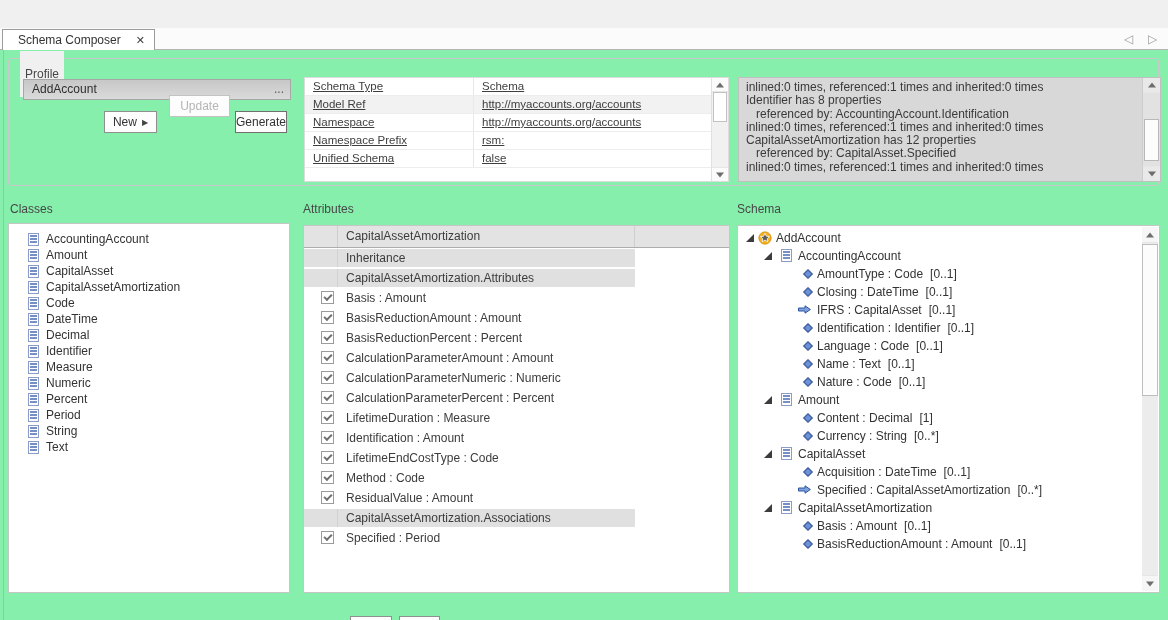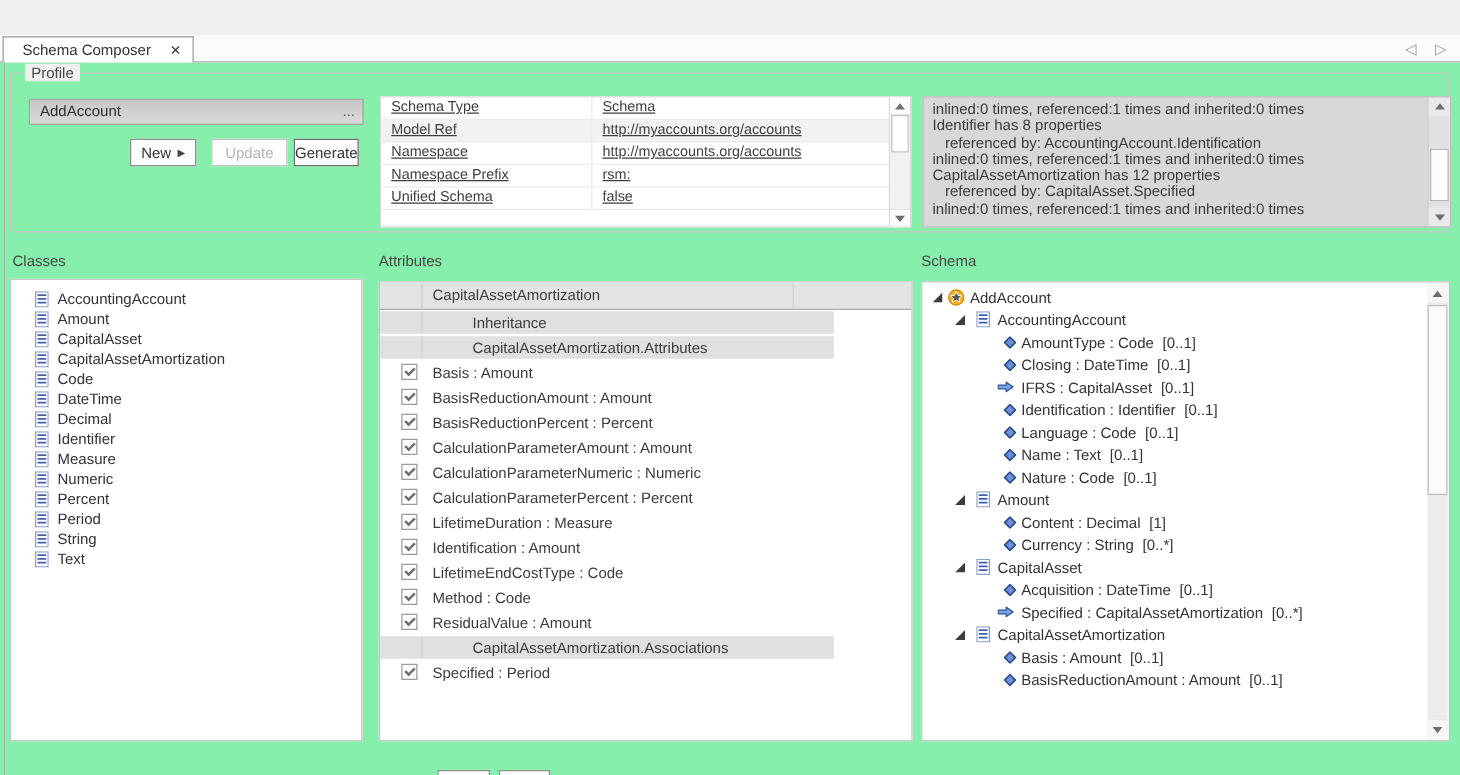--- a/index.html
+++ b/index.html
@@ -12,30 +12,30 @@
   .tab{position:absolute;left:2px;top:1px;height:21px;background:#ffffff;border:1px solid #9c9c9c;
        border-bottom:none;display:flex;align-items:center;gap:6px;padding:0 9px;box-sizing:border-box;}
   .tab-close{margin-left:9px;font-size:11px;color:#3f3f3f;}
   .nav-arrow{position:absolute;top:3px;font-size:12px;color:#9b9b9b;line-height:16px;}
   #nav-left{left:1124px;} #nav-right{left:1148px;}
   .win-edge{position:absolute;left:3px;top:22px;width:1px;height:597px;background:#b3b3b3;}
 
   
   .groupbox{position:absolute;left:8px;top:30px;width:1151px;height:128px;border:1px solid #c9c9c9;
             border-radius:3px;box-sizing:border-box;}
-  .groupbox-label{position:absolute;top:-8px;left:11px;background:#f0f0f0;padding:0 5px;color:#464646;}
+  .groupbox-label{position:absolute;top:-8px;left:11px;background:#f0f0f0;padding:16px 5px;color:#464646;}
   .name-field{position:absolute;left:14px;top:20px;width:268px;height:21px;box-sizing:border-box;
               background:linear-gradient(#c7c7c7,#dadada);border:1px solid #a6a6a6;line-height:19px;
               padding:0 8px;color:#2e2e2e;}
   .browse{position:absolute;right:6px;top:0;color:#5a5a5a;}
   .btn{position:absolute;height:22px;background:#fdfdfd;border:1px solid #8f8f8f;color:#333;
        text-align:center;line-height:20px;box-sizing:border-box;font-size:12px;}
   #btn-new{left:95px;top:52px;width:53px;}
   .menu-arrow{font-size:8px;margin-left:5px;vertical-align:1px;color:#444;}
-  #btn-update{left:160px;top:52px;width:61px;color:#b5b5b5;border-color:#c3c3c3;}
+  #btn-update{left:160px;top:36px;width:61px;color:#b5b5b5;border-color:#c3c3c3;}
   #btn-generate{left:226px;top:52px;width:52px;border-color:#6f6f6f;}
 
   
   .props{position:absolute;left:295px;top:18px;width:425px;height:105px;background:#fff;
          border:1px solid #dcdcdc;box-sizing:border-box;}
   .prop-row{display:flex;height:17px;line-height:16px;border-bottom:1px solid #ededed;
             font-size:11.5px;color:#3e3e3e;text-decoration:underline;}
   .prop-row.shaded{background:#f2f2f2;}
   .prop-name{width:160px;padding-left:8px;border-right:1px solid #e8e8e8;overflow:hidden;white-space:nowrap;}
   .prop-value{flex:1;padding-left:8px;overflow:hidden;white-space:nowrap;}
@@ -68,21 +68,21 @@
 
   
   .attrs{position:absolute;left:303px;top:197px;width:427px;height:368px;background:#fff;
          border:1px solid #c6c6c6;box-sizing:border-box;}
   .attrs-header{height:21px;background:#e3e3e3;border-bottom:1px solid #adadad;position:relative;
                 line-height:21px;color:#3c3c3c;}
   .attrs-header::before{content:"";position:absolute;left:33px;top:0;bottom:0;width:1px;background:#cfcfcf;}
   .attrs-header::after{content:"";position:absolute;left:330px;top:0;bottom:0;width:1px;background:#cfcfcf;}
   .h-label{margin-left:42px;}
   .section-row{height:19px;margin-top:1px;position:relative;}
-  .section-band{position:absolute;left:0;top:0;width:331px;height:18px;background:#e0e0e0;padding-left:32px;}
+  .section-band{position:absolute;left:0;top:0;width:331px;height:18px;background:#e0e0e0;}
   .section-band::before{content:"";position:absolute;left:33px;top:0;bottom:0;width:1px;background:#d2d2d2;}
   .section-label{position:relative;margin-left:42px;line-height:18px;color:#3c3c3c;display:block;}
   .attr-row{height:20px;position:relative;}
   .cb{position:absolute;left:17px;top:3px;width:13px;height:13px;background:#fff;
       border:1px solid #9b9b9b;box-sizing:border-box;}
   .cb::after{content:"";position:absolute;left:2px;top:2px;width:6px;height:3px;
              border-left:2px solid #6f6f6f;border-bottom:2px solid #6f6f6f;transform:rotate(-45deg);}
   .attr-label{margin-left:42px;line-height:20px;color:#3c3c3c;display:block;}
 
   

